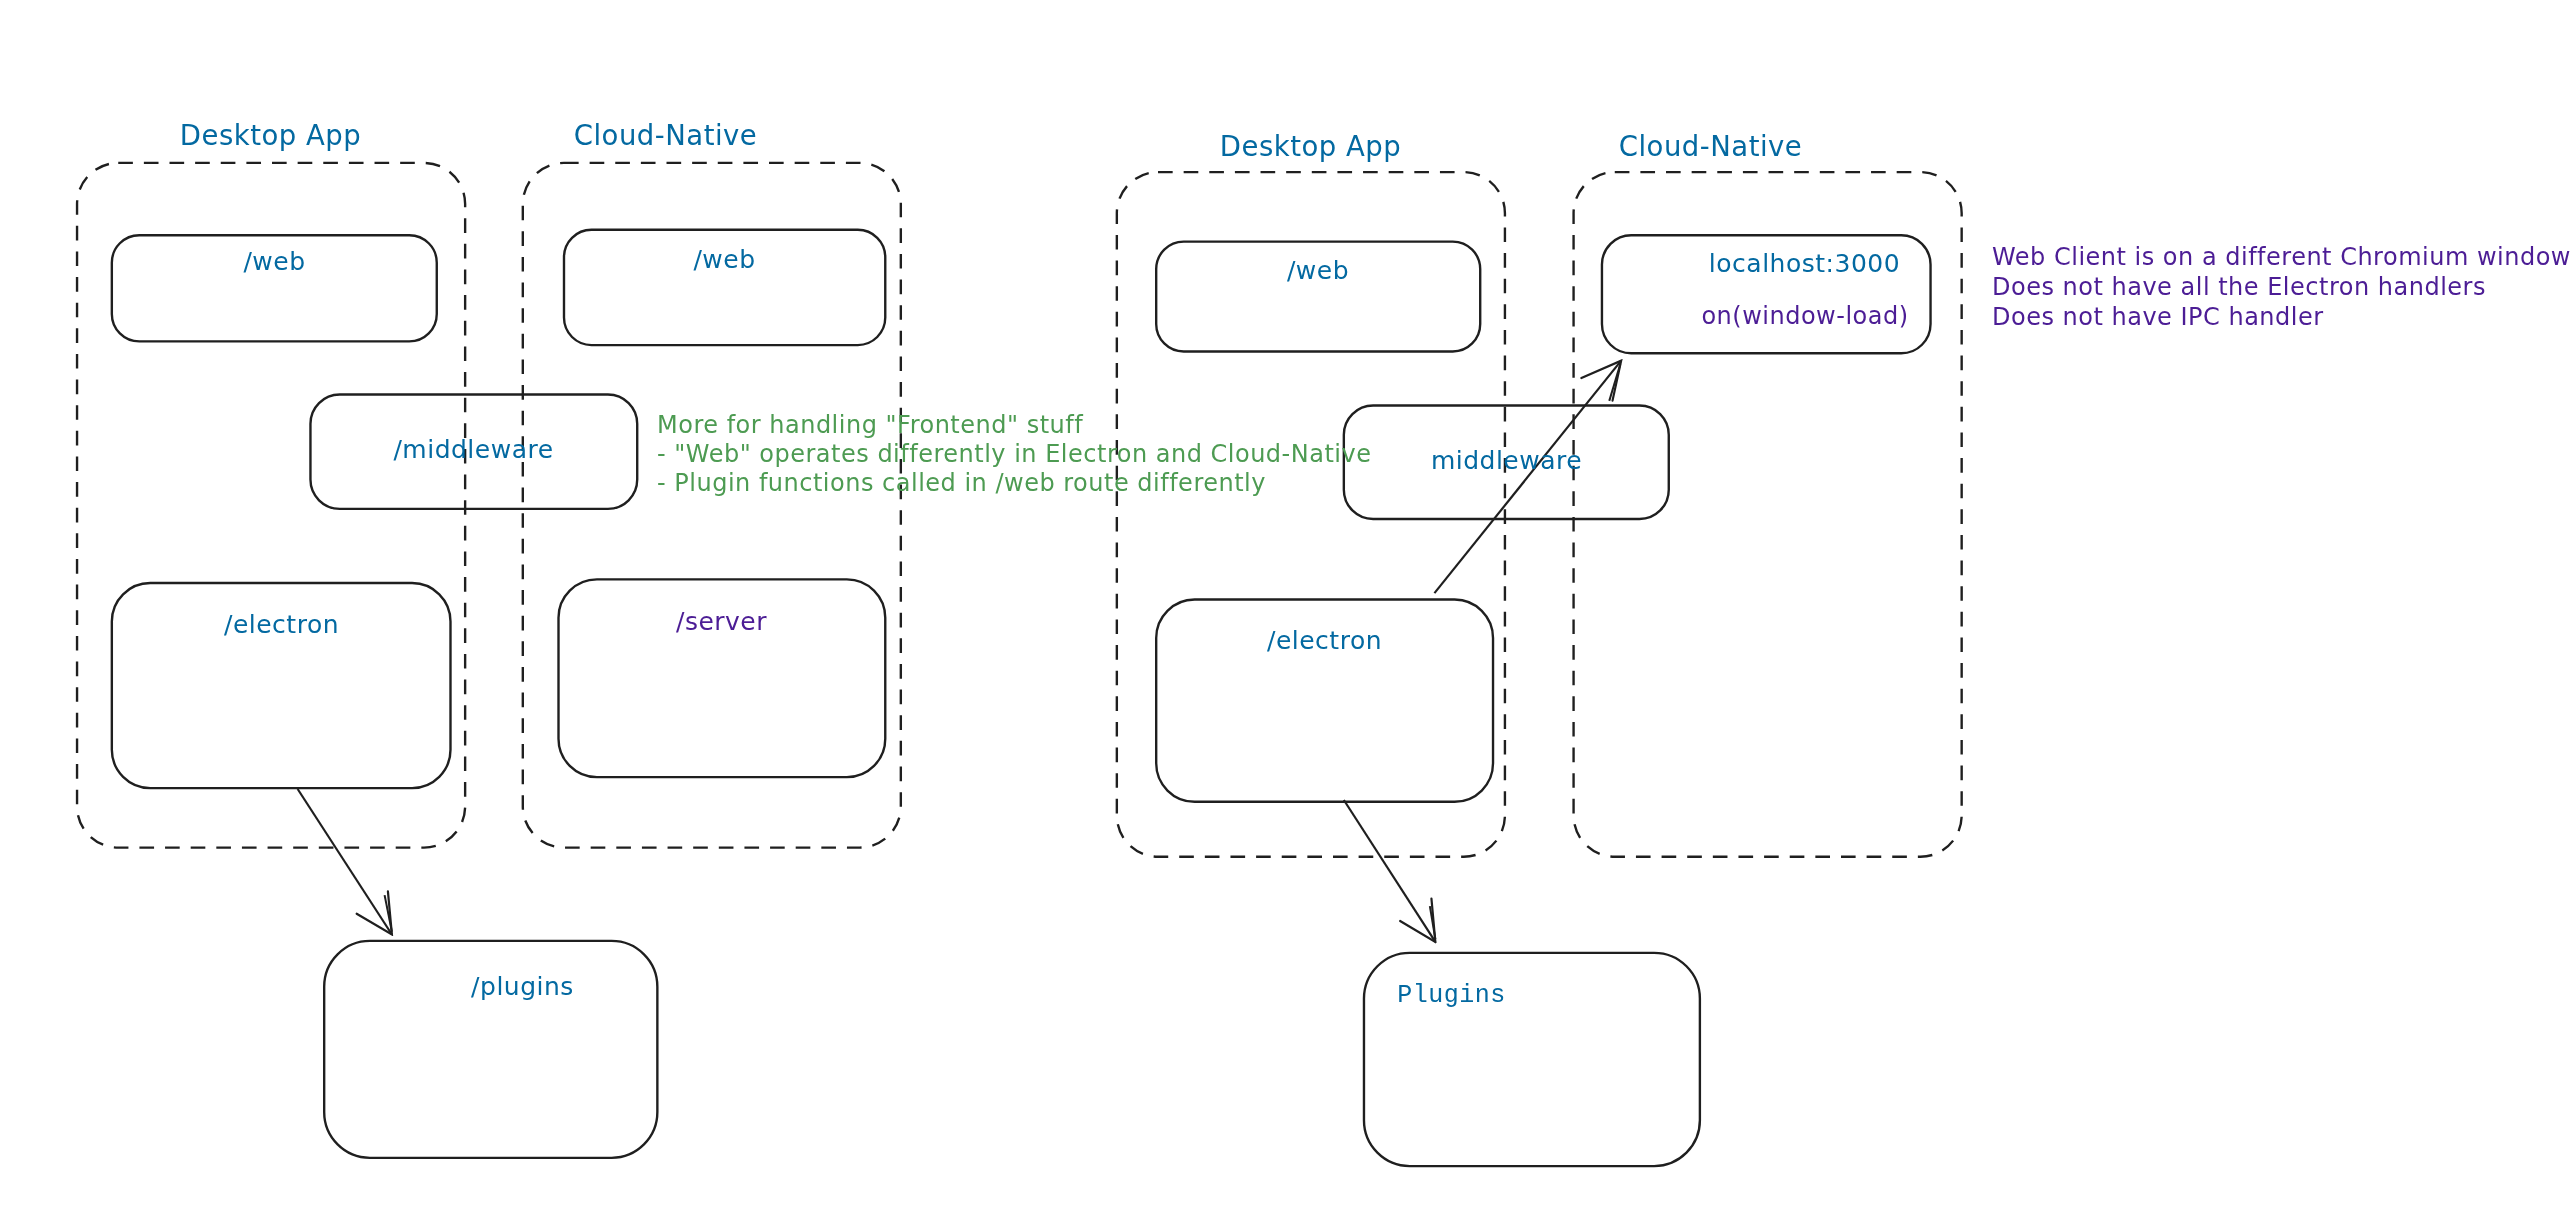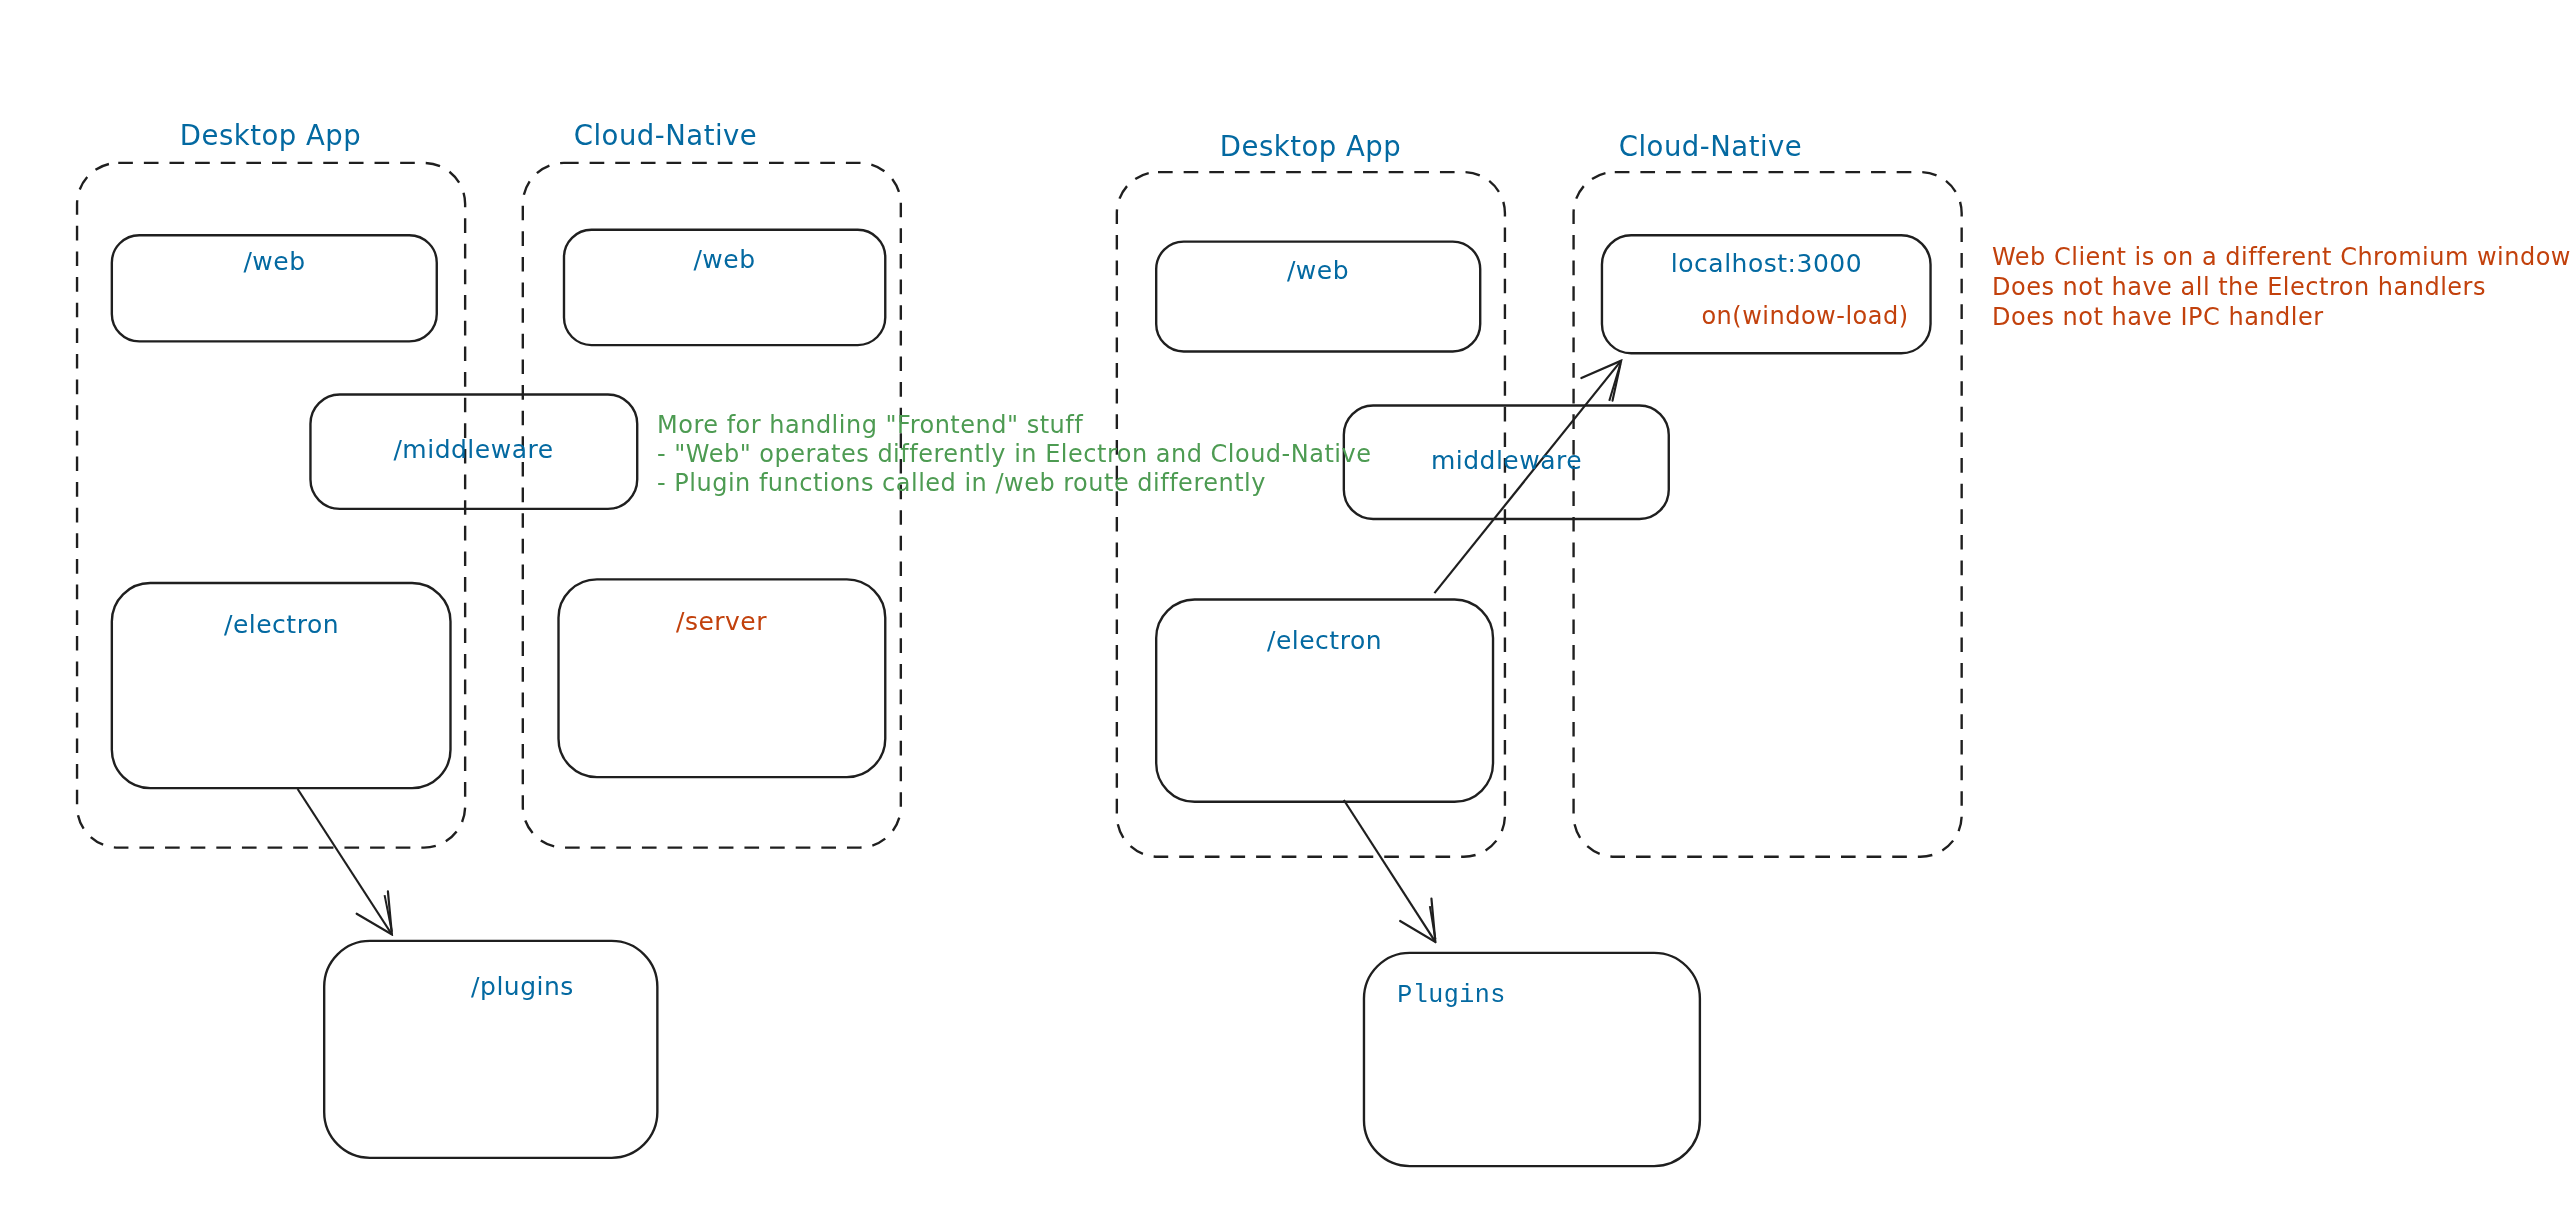--- a/index.html
+++ b/index.html
@@ -16,21 +16,21 @@
   .t {
     position: absolute;
     white-space: nowrap;
     color: #0369a1;
     letter-spacing: 0.5px;
   }
   .box-label  { font-size: 25px; text-align: center; }
   .title      { font-size: 27.5px; text-align: center; }
   .note       { font-size: 24px; text-align: left; line-height: 29px; }
   .green      { color: #4d9b52; }
-  .red        { color: #c2410c; }
+  .red        { color: #4c1d95; }
 </style>
 </head>
 <body>
 
 <div class="canvas">
 
   <svg class="layer-svg" viewBox="0 0 2814 1346">
     <defs>
       <marker id="ah" viewBox="-52 -26 54 52" refX="0" refY="0" markerWidth="54" markerHeight="52" orient="auto" markerUnits="userSpaceOnUse">
         <path d="M-42,-22 L0,0 L-40,20" fill="none" stroke="#1f1f1f" stroke-width="2.4" stroke-linecap="round"></path>
@@ -78,21 +78,21 @@
   <div class="t note green" style="left:657px; top:411px;">
     <div>More for handling "Frontend" stuff</div>
     <div>- "Web" operates differently in Electron and Cloud-Native</div>
     <div>- Plugin functions called in /web route differently</div>
   </div>
 
   <div class="t title" style="left:1155px; top:130px; width:311px;">Desktop App</div>
   <div class="t title" style="left:1555px; top:130px; width:311px;">Cloud-Native</div>
 
   <div class="t box-label" style="left:1156px; top:256px; width:324px;">/web</div>
-  <div class="t box-label" style="left:1602px; top:249px; width:329px;">localhost:3000</div>
+  <div class="t box-label" style="left:1602px; top:249px; width:329px;padding-left:38px;">localhost:3000</div>
   <div class="t note red" style="left:1677px; top:302px; width:256px; text-align:center;">on(window-load)</div>
   <div class="t box-label" style="left:1344px; top:446px; width:325px;">middleware</div>
   <div class="t box-label" style="left:1156px; top:626px; width:337px;">/electron</div>
   <div class="t box-label" style="left:1302px; top:981px; width:299px;font-family:Liberation Mono, monospace;">Plugins</div>
 
   <div class="t note red" style="left:1992px; top:242px; line-height:30px;">
     <div>Web Client is on a different Chromium window</div>
     <div>Does not have all the Electron handlers</div>
     <div>Does not have IPC handler</div>
   </div>

